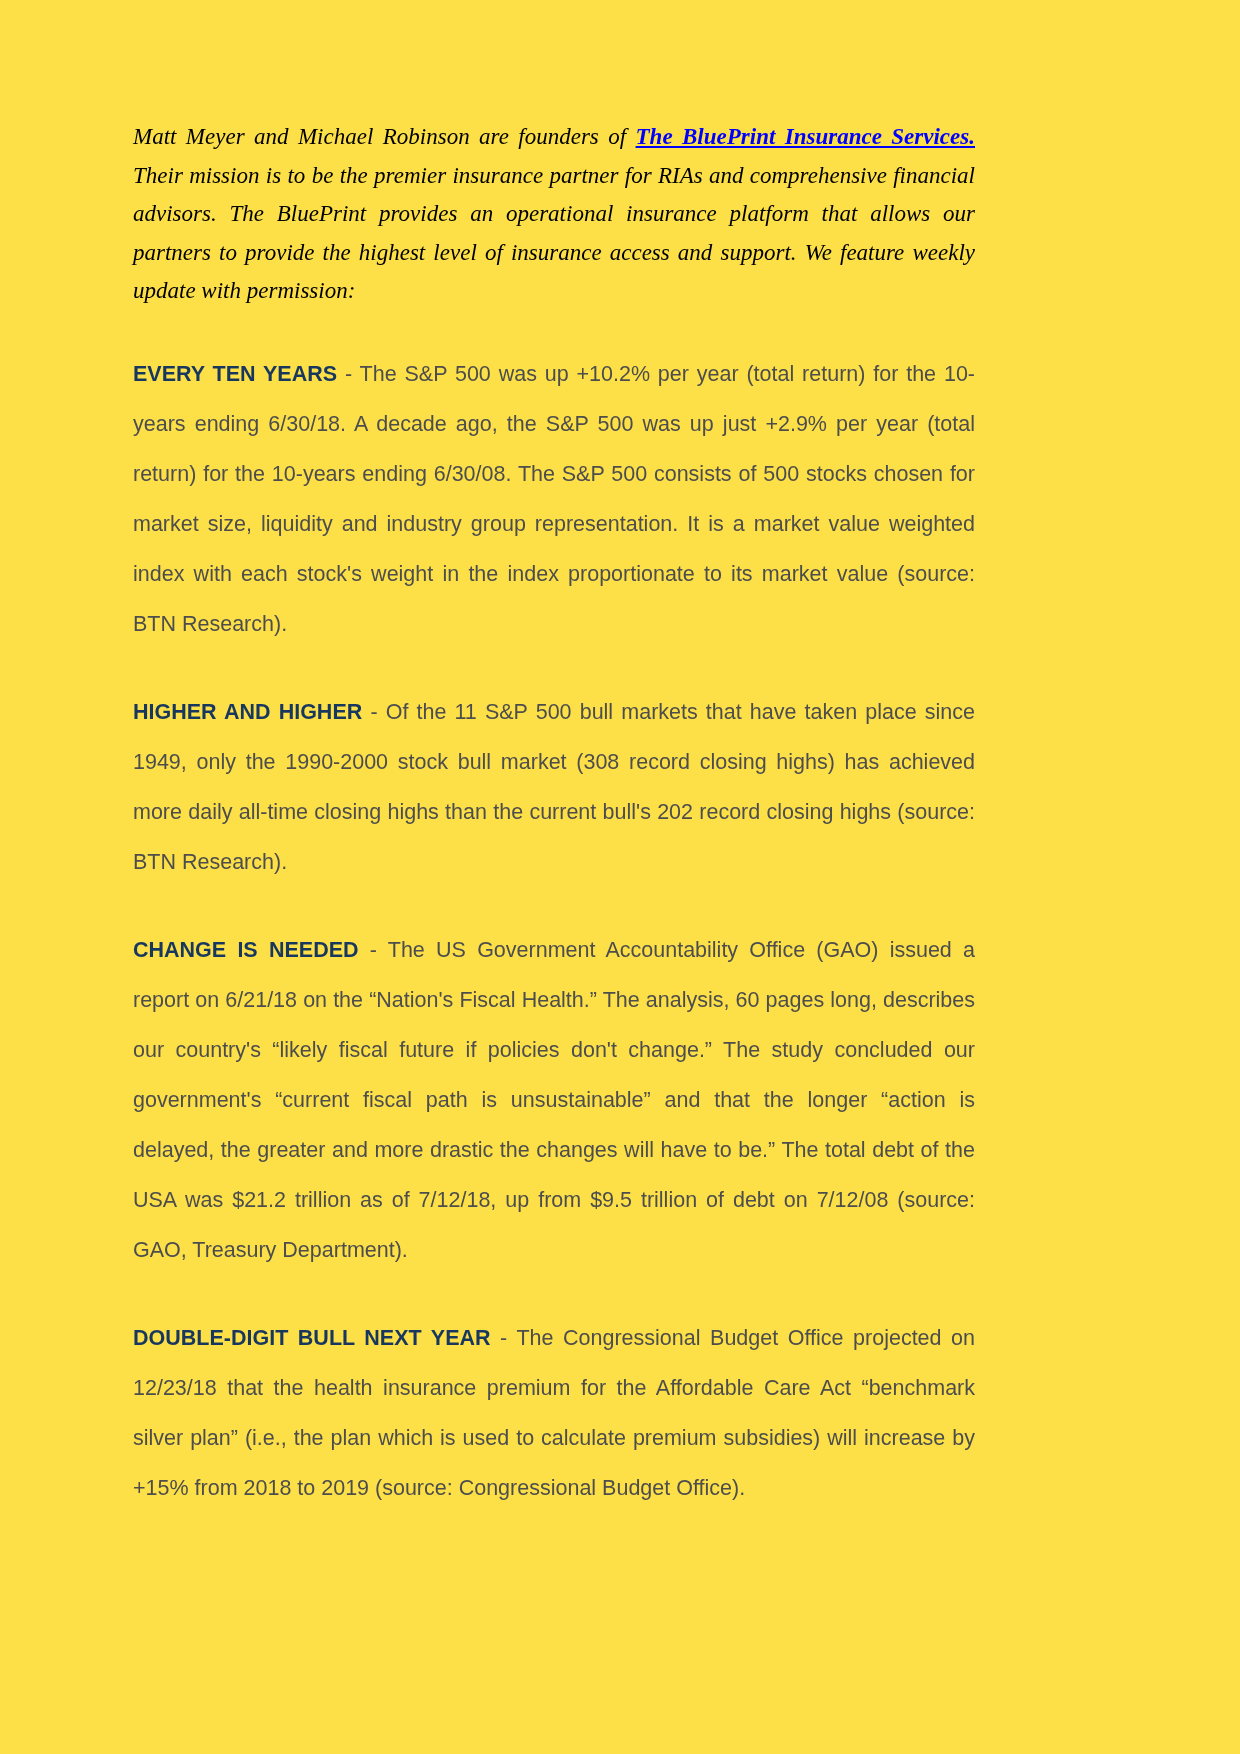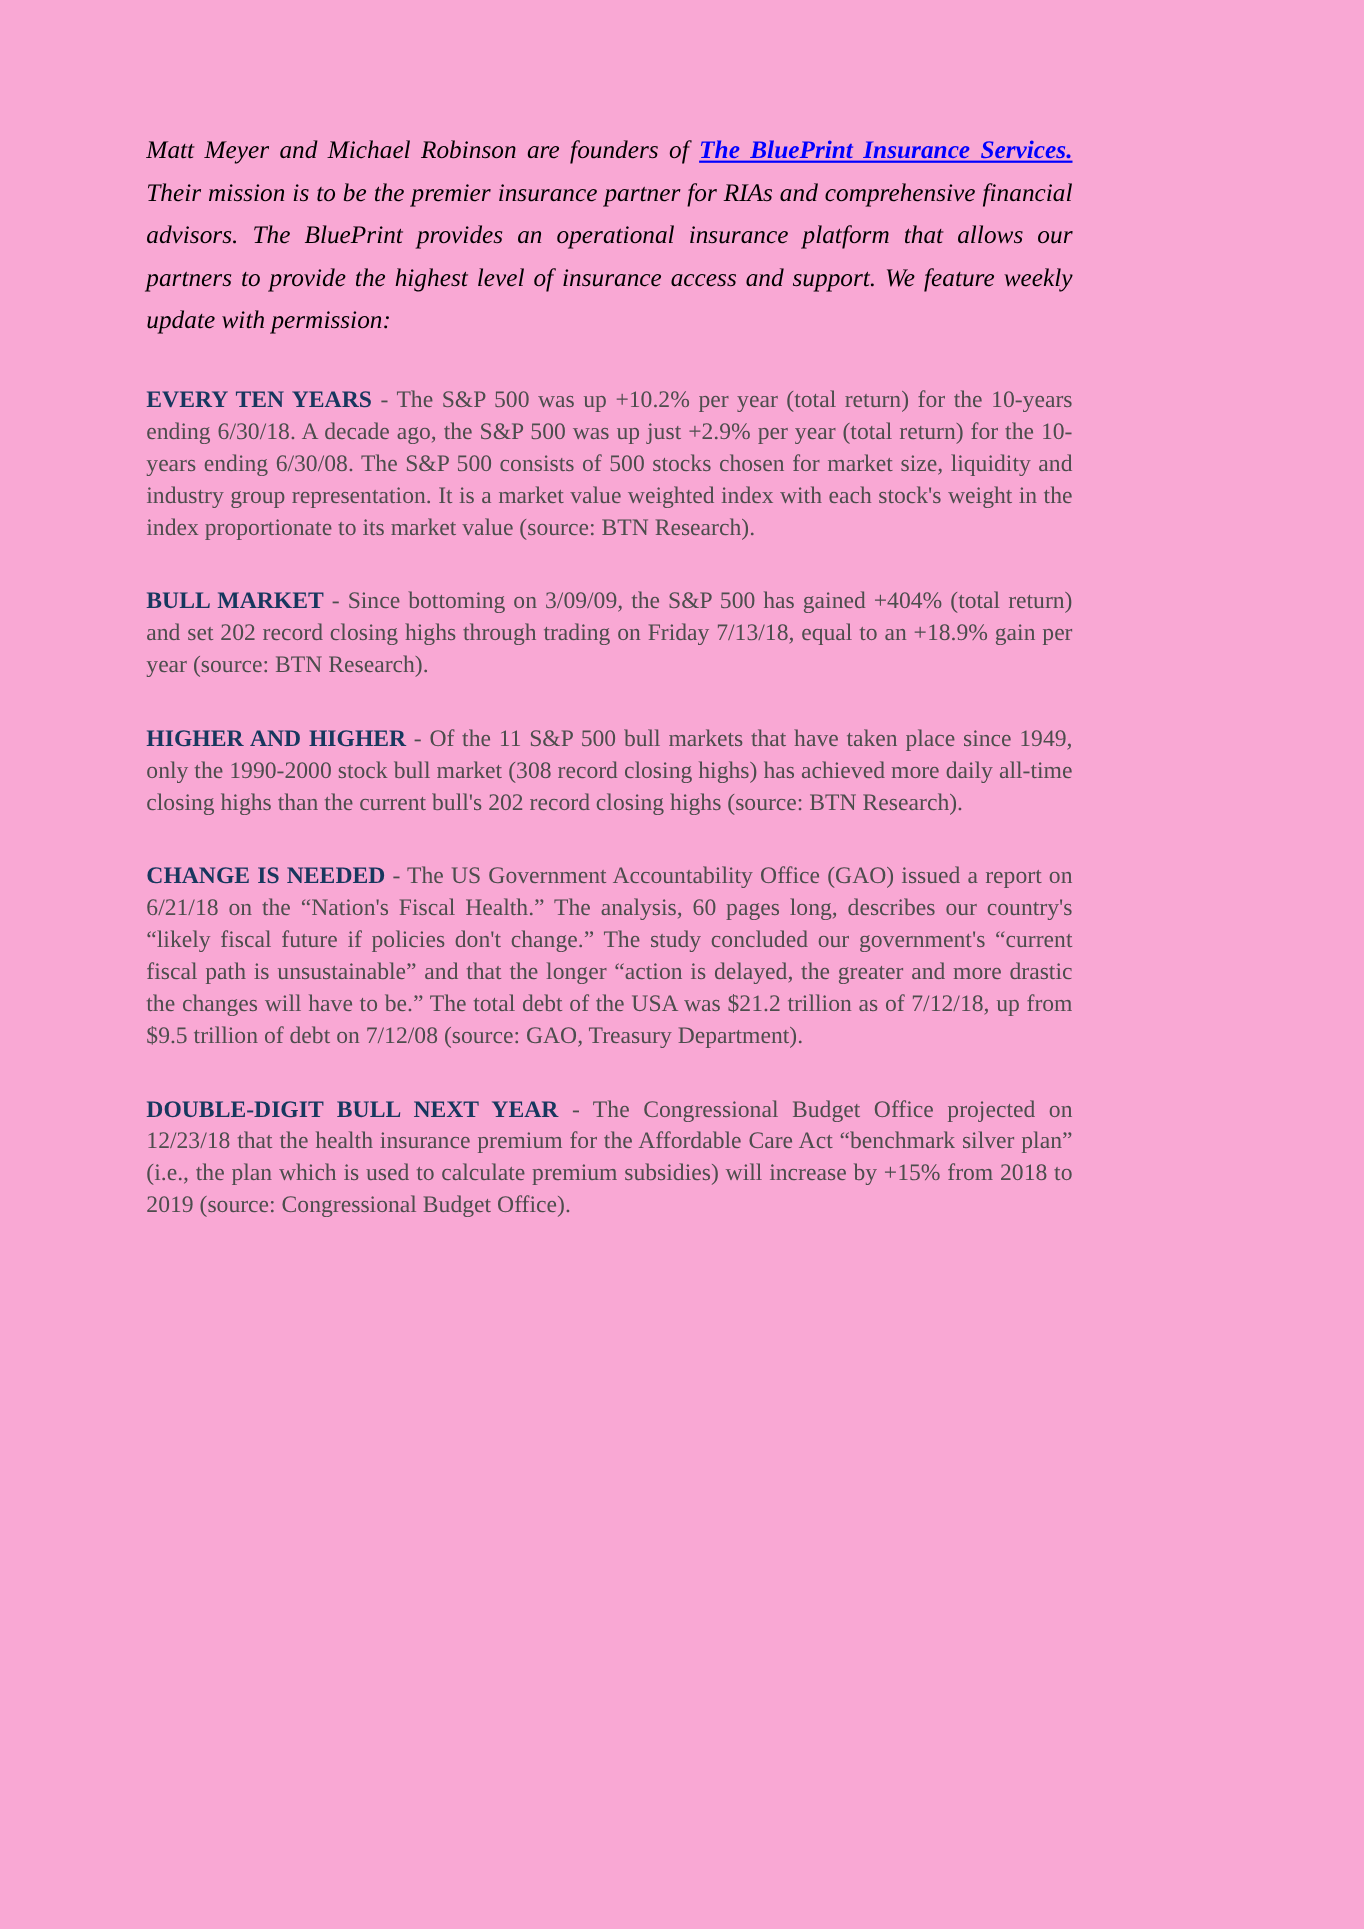--- a/index.html
+++ b/index.html
@@ -6,21 +6,21 @@
     margin: 0;
     padding: 0;
     background: #ffffff;
   }
   .page {
     position: relative;
     width: 1240px;
     height: 1754px;
     box-sizing: border-box;
     padding: 118px 265px 0 133px;
-    background: #f9a8d4;
+    background: #fde047;
     overflow: hidden;
   }
   .intro {
     margin: 0 0 24px 0;
     font-family: "Liberation Serif", serif;
     font-style: italic;
     font-size: 23px;
     line-height: 38.5px;
     color: #000000;
     text-align: justify;
@@ -28,41 +28,40 @@
   .intro .link {
     font-family: "Liberation Serif", serif;
     font-style: italic;
     font-weight: bold;
     color: #0000ff;
     text-decoration: underline;
     cursor: pointer;
   }
   .section {
     margin: 38px 0 0 0;
-    font-family: Liberation Serif, serif;
+    font-family: Liberation Sans, sans-serif;
     font-size: 21.5px;
-    line-height: 29px;
+    line-height: 50px;
     color: #4d4d4d;
     text-align: justify;
   }
   .section .heading {
     font-weight: bold;
     color: #17375e;
   }
 </style>
 </head>
 <body>
 
 <div class="page">
 
   <p class="intro"><span>Matt Meyer and Michael Robinson are founders of </span><a class="link">The BluePrint Insurance Services.</a><span> Their mission is to be the premier insurance partner for RIAs and comprehensive financial advisors. The BluePrint provides an operational insurance platform that allows our partners to provide the highest level of insurance access and support.  We feature weekly update with permission:</span></p>
 
   <p class="section"><span class="heading">EVERY TEN YEARS</span><span class="body"> - The S&amp;P 500 was up +10.2% per year (total return) for the 10-years ending 6/30/18.  A decade ago, the S&amp;P 500 was up just +2.9% per year (total return) for the 10-years ending 6/30/08.  The S&amp;P 500 consists of 500 stocks chosen for market size, liquidity and industry group representation.  It is a market value weighted index with each stock's weight in the index proportionate to its market value (source: BTN Research).</span></p>
 
-  <p class="section"><span class="heading">BULL MARKET</span><span class="body"> - Since bottoming on 3/09/09, the S&amp;P 500 has gained +404% (total return) and set 202 record closing highs through trading on Friday 7/13/18, equal to an +18.9% gain per year (source: BTN Research).</span></p>
 
   <p class="section"><span class="heading">HIGHER AND HIGHER</span><span class="body"> - Of the 11 S&amp;P 500 bull markets that have taken place since 1949, only the 1990-2000 stock bull market (308 record closing highs) has achieved more daily all-time closing highs than the current bull's 202 record closing highs (source: BTN Research).</span></p>
 
 
   <p class="section"><span class="heading">CHANGE IS NEEDED</span><span class="body"> - The US Government Accountability Office (GAO) issued a report on 6/21/18 on the “Nation's Fiscal Health.”  The analysis, 60 pages long, describes our country's “likely fiscal future if policies don't change.”  The study concluded our government's “current fiscal path is unsustainable” and that the longer “action is delayed, the greater and more drastic the changes will have to be.”  The total debt of the USA was $21.2 trillion as of 7/12/18, up from $9.5 trillion of debt on 7/12/08 (source: GAO, Treasury Department).</span></p>
 
   <p class="section"><span class="heading">DOUBLE-DIGIT BULL NEXT YEAR</span><span class="body"> - The Congressional Budget Office projected on 12/23/18 that the health insurance premium for the Affordable Care Act “benchmark silver plan” (i.e., the plan which is used to calculate premium subsidies) will increase by +15% from 2018 to 2019 (source: Congressional Budget Office).</span></p>
 
 </div>
 

